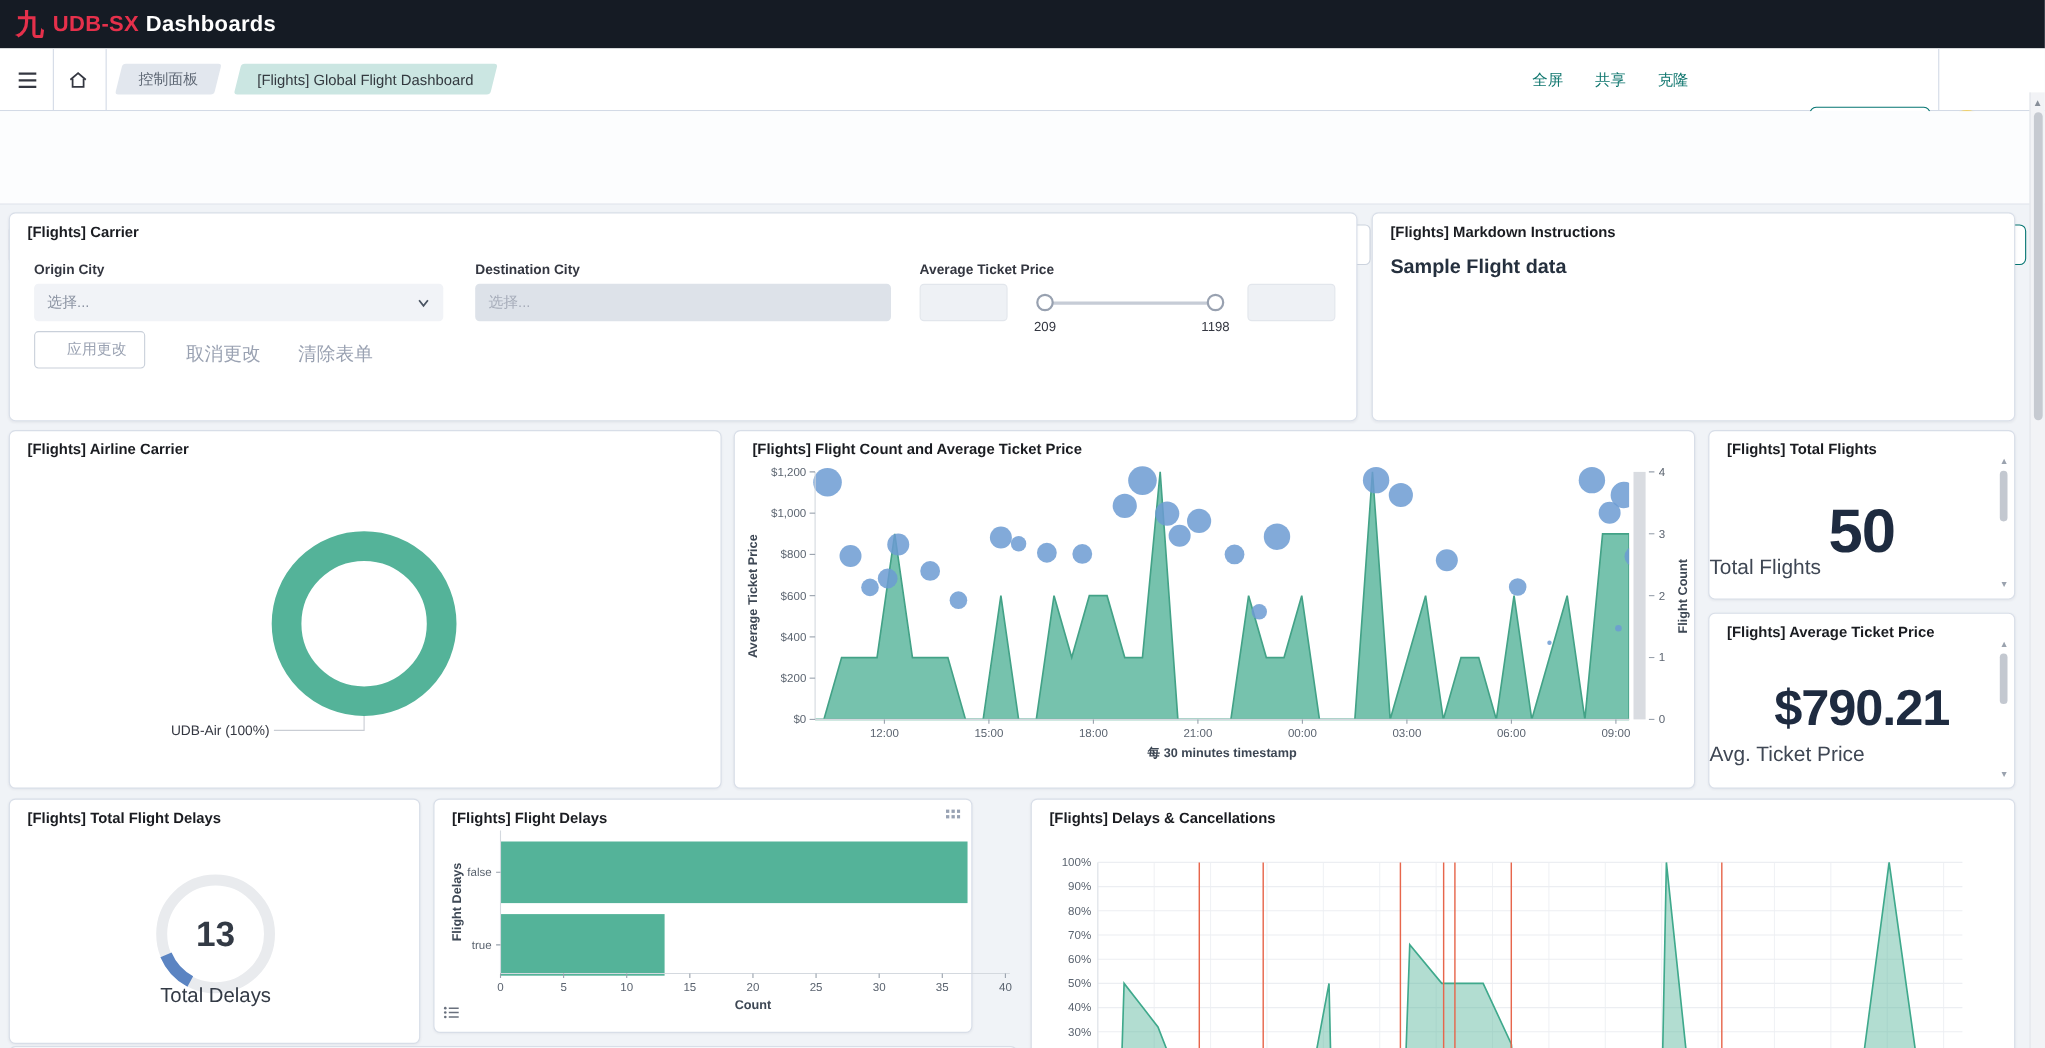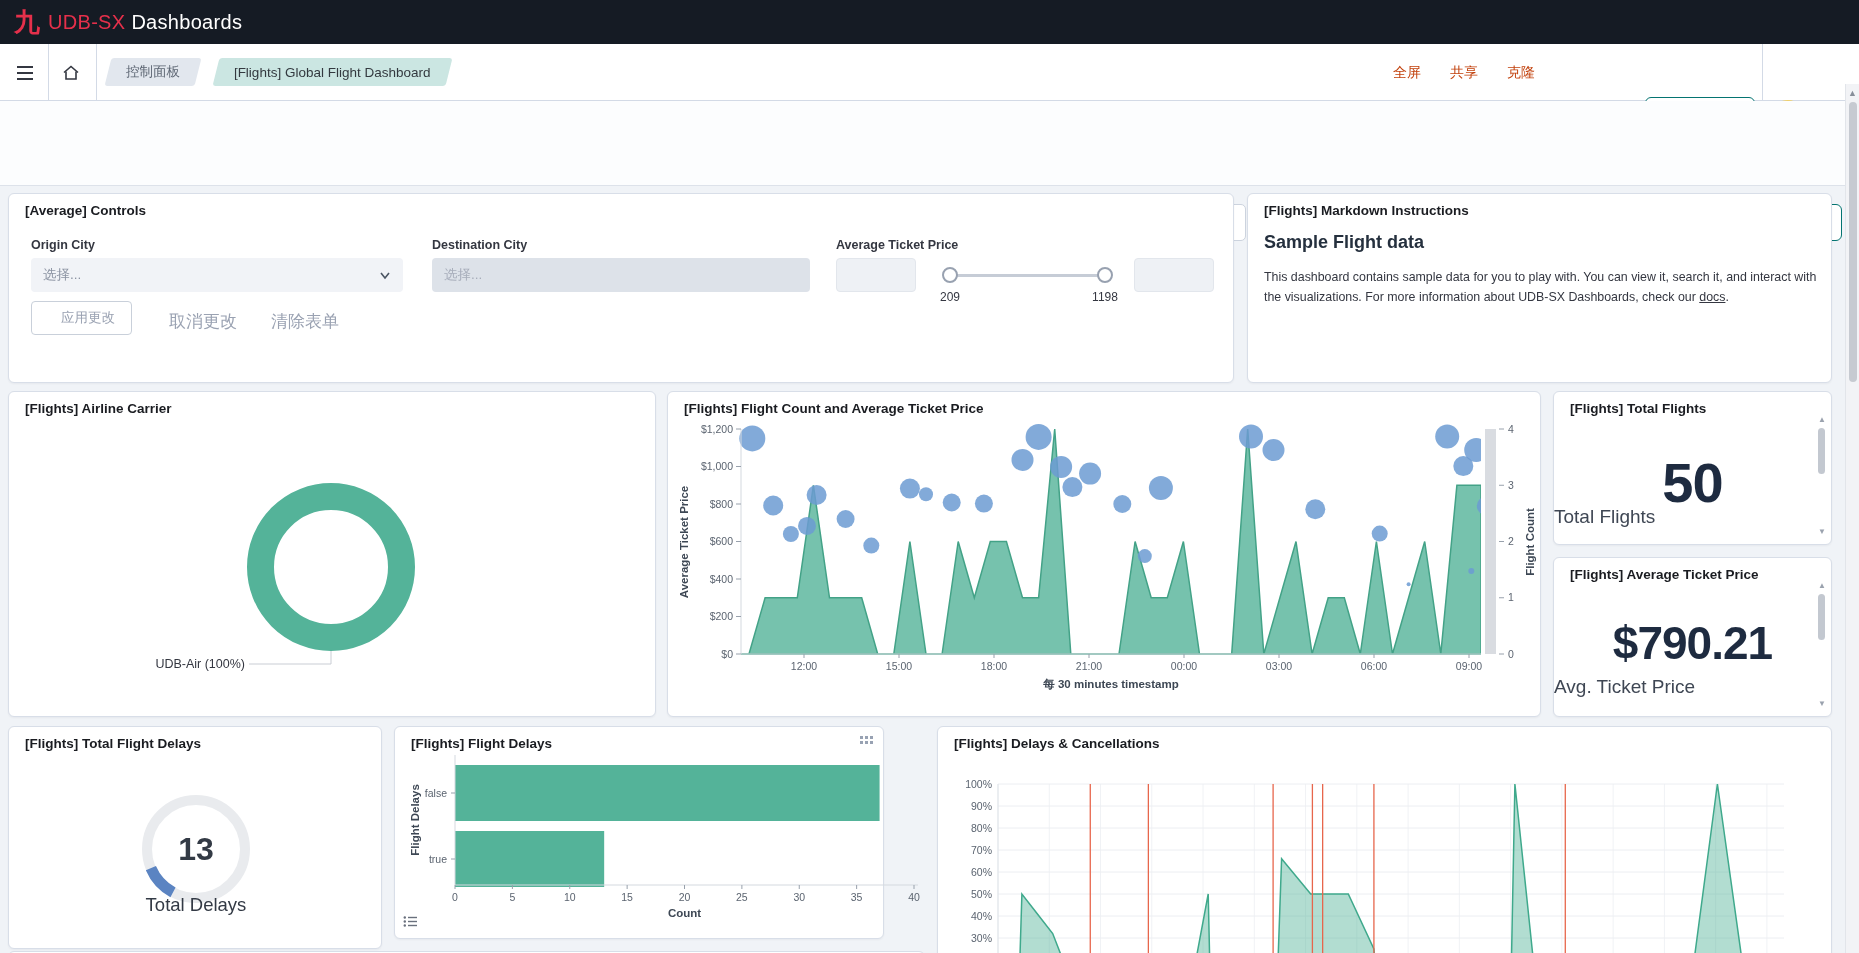--- a/index.html
+++ b/index.html
@@ -2,31 +2,31 @@
 <html><head>
 <meta charset="utf-8">
 <style>
   html,body{margin:0;padding:0;}
   body{width:1859px;height:953px;overflow:hidden;background:#f0f3f7;
        font-family:"Liberation Sans","DejaVu Sans",sans-serif;position:relative;}
   .abs{position:absolute;}
   
   .topbar{left:0;top:0;width:1859px;height:44px;background:#151b24;display:flex;align-items:center;padding-left:14px;box-sizing:border-box;}
   .logo-mark{color:#e5304b;font-size:26px;font-weight:700;margin-right:8px;line-height:1;}
-  .brand{font-size:20px;font-weight:400;letter-spacing:.3px;}
+  .brand{font-size:20px;font-weight:700;letter-spacing:.3px;}
   .brand .b1{color:#e5304b;} .brand .b2{color:#ffffff;margin-left:6px;}
   
   .navbar{left:0;top:44px;width:1859px;height:57px;background:#fff;border-bottom:1px solid #d3dae6;box-sizing:border-box;}
   .nav-divider{position:absolute;top:0;width:1px;height:56px;background:#d3dae6;}
   .icon-btn{position:absolute;display:flex;align-items:center;justify-content:center;cursor:pointer;}
   .crumb{position:absolute;top:14px;height:28px;display:flex;align-items:center;padding:0 18px;transform:skewX(-14deg);border-radius:3px;}
   .crumb>span{transform:skewX(14deg);font-size:13.5px;white-space:nowrap;}
   .crumb.gray{background:#e2e7ee;} .crumb.gray>span{color:#5d6673;}
   .crumb.teal{background:#cbe6e2;} .crumb.teal>span{color:#33393f;}
-  .nav-action{position:absolute;top:20px;font-size:14px;color:#c2410c;font-weight:500;cursor:pointer;white-space:nowrap;}
+  .nav-action{position:absolute;top:20px;font-size:14px;color:#0f766e;font-weight:500;cursor:pointer;white-space:nowrap;}
   .edit-btn{position:absolute;left:1645px;top:53px;width:110px;height:38px;border:1px solid #047471;border-radius:6px;background:#fff;color:#047471;font-size:14px;font-weight:600;display:flex;align-items:center;justify-content:center;gap:7px;cursor:pointer;}
   .avatar{position:absolute;left:1772px;top:56px;width:32px;height:32px;border-radius:50%;background:#f0d06a;color:#5c4a12;font-size:14px;font-weight:600;display:flex;align-items:center;justify-content:center;}
   .help-icon{position:absolute;left:1822px;top:64px;width:17px;height:17px;border:1.3px solid #98a2b3;border-radius:50%;color:#69707d;font-size:11px;display:flex;align-items:center;justify-content:center;}
   
   .subheader{left:0;top:101px;width:1859px;height:85px;background:#fcfdfe;border-bottom:1px solid #dde2ea;box-sizing:border-box;}
   .ctl{position:absolute;background:#fff;border:1px solid #ccd3de;border-radius:5px;box-sizing:border-box;display:flex;align-items:center;}
   .search-ctl{left:8px;top:103px;width:1238px;height:37px;}
   .search-ctl input{border:none;outline:none;flex:1;font-size:13.5px;color:#343741;font-family:inherit;background:transparent;}
   .search-ctl input::placeholder{color:#69707d;opacity:1;}
   .in-divider{width:1px;height:100%;background:#dfe3ea;}
@@ -165,21 +165,21 @@
     <svg width="16" height="16">
         <circle cx="8" cy="8" r="6.2" fill="none" stroke="#047471" stroke-width="1.4"></circle>
         <line x1="8" y1="5" x2="8" y2="11" stroke="#047471" stroke-width="1.4"></line>
         <line x1="5" y1="8" x2="11" y2="8" stroke="#047471" stroke-width="1.4"></line>
       </svg>
     <span>添加筛选条件</span>
   </div>
 </div>
 
 <div class="panel" style="left:8px;top:193px;width:1226px;height:190px;">
-  <div class="panel-title">[Average] Controls</div>
+  <div class="panel-title">[Flights] Carrier</div>
   <div class="form-label" style="left:22px;top:44px;text-align:right;">Origin City</div>
   <div class="sel enabled" style="left:22px;top:64px;width:372px;">
     <span>选择...</span>
     <svg class="chev" width="12" height="10">
         <polyline points="2,3 6,8 10,3" fill="none" stroke="#4a5462" stroke-width="1.6"></polyline>
       </svg>
   </div>
   <div class="form-label" style="left:423px;top:44px;">Destination City</div>
   <div class="sel disabled" style="left:423px;top:64px;width:378px;">
     <span>选择...</span>
@@ -193,21 +193,20 @@
   <span class="slider-lab" style="left:1096px;top:96px;">1198</span>
   <input class="mini-input" style="left: 1125px; top: 64px;" disabled="">
   <button class="btn-outline" style="left:22px;top:107px;padding-left:29px;">应用更改</button>
   <span class="btn-text" style="left:160px;top:116px;">取消更改</span>
   <span class="btn-text" style="left:262px;top:116px;">清除表单</span>
 </div>
 
 <div class="panel" style="left:1247px;top:193px;width:585px;height:190px;">
   <div class="panel-title">[Flights] Markdown Instructions</div>
   <div class="md-heading">Sample Flight data</div>
-  <div class="md-body"><span>This dashboard contains sample data for you to play with. You can view it, search it, and interact with the visualizations. For more information about UDB-SX Dashboards, check our </span><a>docs</a><span>.</span></div>
 </div>
 
 <div class="panel" style="left:8px;top:391px;width:648px;height:326px;">
   <div class="panel-title">[Flights] Airline Carrier</div>
   <svg id="carrier-svg" width="646" height="324">
       <circle cx="322" cy="175" r="70.5" fill="none" stroke="#54b399" stroke-width="27"></circle>
       <polyline points="322,259 322,272 240,272" fill="none" stroke="#c9cdd4" stroke-width="1"></polyline>
       <text x="236" y="276" class="donut-label" text-anchor="end">UDB-Air (100%)</text>
     </svg>
 </div>

